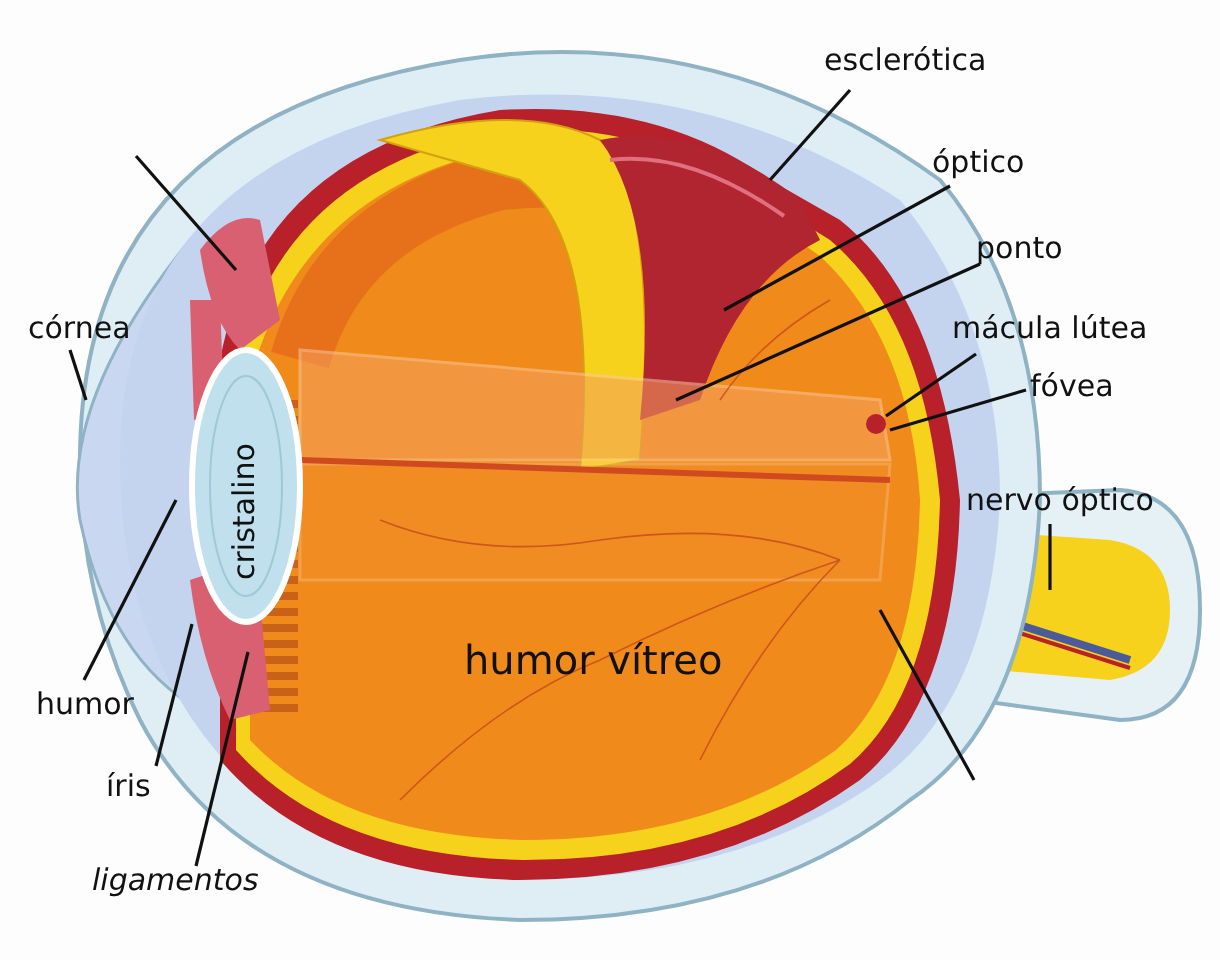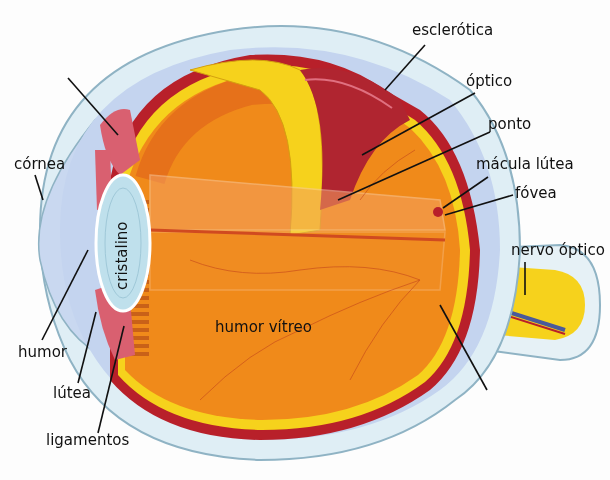--- a/index.html
+++ b/index.html
@@ -7,21 +7,21 @@
   #stage { position: relative; width: 610px; height: 480px; background: #fdfdfd; }
   svg { position: absolute; left: 0; top: 0; }
   .lbl {
     position: absolute;
     font-family: "DejaVu Sans", sans-serif;
     font-size: 15px;
     color: #111;
     white-space: nowrap;
     line-height: 1;
   }
-  .lbl.inner { font-size: 15px; }
+  .lbl.inner { font-size: 20px; margin-left: 17px; }
   .vertical {
     transform: rotate(-90deg);
     transform-origin: left top;
   }
 </style>
 </head>
 <body>
 
 <div id="stage">
   <svg width="610" height="480" viewBox="0 0 610 480">
@@ -81,22 +81,22 @@
       <line x1="488" y1="177" x2="443" y2="208"></line>
       <line x1="513" y1="195" x2="445" y2="215"></line>
       <line x1="525" y1="262" x2="525" y2="295"></line>
       <line x1="487" y1="390" x2="440" y2="305"></line>
     </g>
   </svg>
 
   <div class="lbl" style="left:14px; top:157px;">córnea</div>
   <div class="lbl vertical" style="left:115px; top:290px;">cristalino</div>
   <div class="lbl" style="left:18px; top:345px;">humor</div>
-  <div class="lbl" style="left:53px; top:386px;">lútea</div>
-  <div class="lbl" style="left:46px; top:433px;">ligamentos</div>
+  <div class="lbl" style="left:53px; top:386px;">íris</div>
+  <div class="lbl" style="left:46px; top:433px;font-style:italic;">ligamentos</div>
   <div class="lbl inner" style="left:215px; top:320px;">humor vítreo</div>
   <div class="lbl" style="left:412px; top:23px;">esclerótica</div>
   <div class="lbl" style="left:466px; top:74px;">óptico</div>
   <div class="lbl" style="left:488px; top:117px;">ponto</div>
   <div class="lbl" style="left:476px; top:157px;">mácula lútea</div>
   <div class="lbl" style="left:515px; top:186px;">fóvea</div>
-  <div class="lbl" style="left:483px; top:243px;margin-left:28px;">nervo óptico</div>
+  <div class="lbl" style="left:483px; top:243px;">nervo óptico</div>
 </div>
 
 </body></html>

